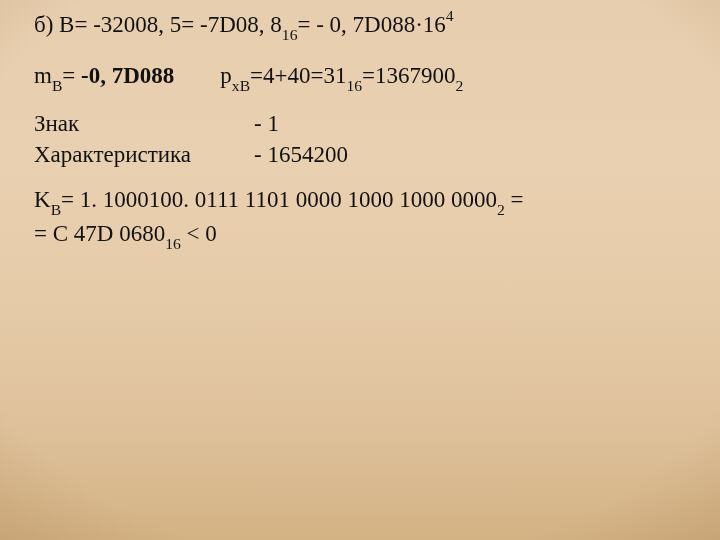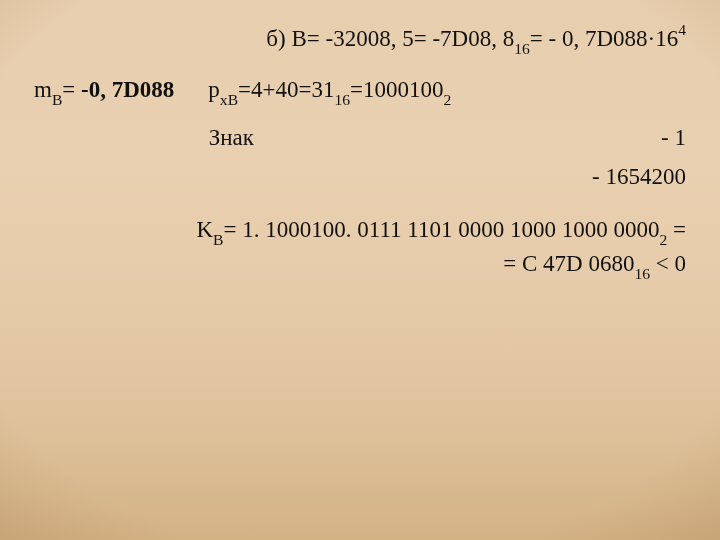--- a/index.html
+++ b/index.html
@@ -24,38 +24,36 @@
         #dfc29c 78%,
         #d3b284 100%);
     font-family: "Times New Roman", Times, serif;
     color: #111;
   }
   .page {
     position: relative;
     width: 720px;
     height: 540px;
     box-sizing: border-box;
-    padding: 18px 34px 0 34px;
+    padding: 4px 34px 0 34px;
     font-size: 23px;
     line-height: 1.35;
-    text-align: right;
   }
   .row {
     margin-bottom: 6px;
   }
   .row.first { margin-top: 3px; margin-bottom: 18px; }
   .row.two {
     display: flex;
-    gap: 34px;
+    gap: 46px;
     margin-bottom: 14px;
   }
   .tbl {
     display: flex;
     flex-direction: column;
-    gap: 8px;
     margin-top: 6px;
     margin-bottom: 14px;
   }
   .trow {
     display: flex;
   }
   .tlab {
     width: 220px;  
     flex: 0 0 220px;
   }
@@ -74,30 +72,31 @@
 
   <div class="row first">
     <span>б) B= -32008, 5= -7D08, 8</span><span class="sub">16</span><span>= - 0, 7D088·16</span><span class="sup">4</span>
   </div>
 
   <div class="row two">
     <div>
       <span>m</span><span class="sub">B</span><span>= </span><b>-0, 7D088</b>
     </div>
     <div>
-      <span>p</span><span class="sub">xB</span><span>=4+40=31</span><span class="sub">16</span><span>=1000100</span><span class="sub">2</span>
+      <span>p</span><span class="sub">xB</span><span>=4+40=31</span><span class="sub">16</span><span>=1367900</span><span class="sub">2</span>
     </div>
   </div>
 
   <div class="tbl">
     <div class="trow">
       <div class="tlab">Знак</div>
       <div class="tval">- 1</div>
     </div>
     <div class="trow">
+      <div class="tlab">Характеристика</div>
       <div class="tval">- 1654200</div>
     </div>
     <div class="trow">
     </div>
   </div>
 
   <div class="row result">
     <span>K</span><span class="sub">B</span><span>= 1. 1000100. 0111 1101 0000 1000 1000 0000</span><span class="sub">2</span><span> =</span><br>
     <span>= C 47D 0680</span><span class="sub">16</span><span> &lt; 0</span>
   </div>

